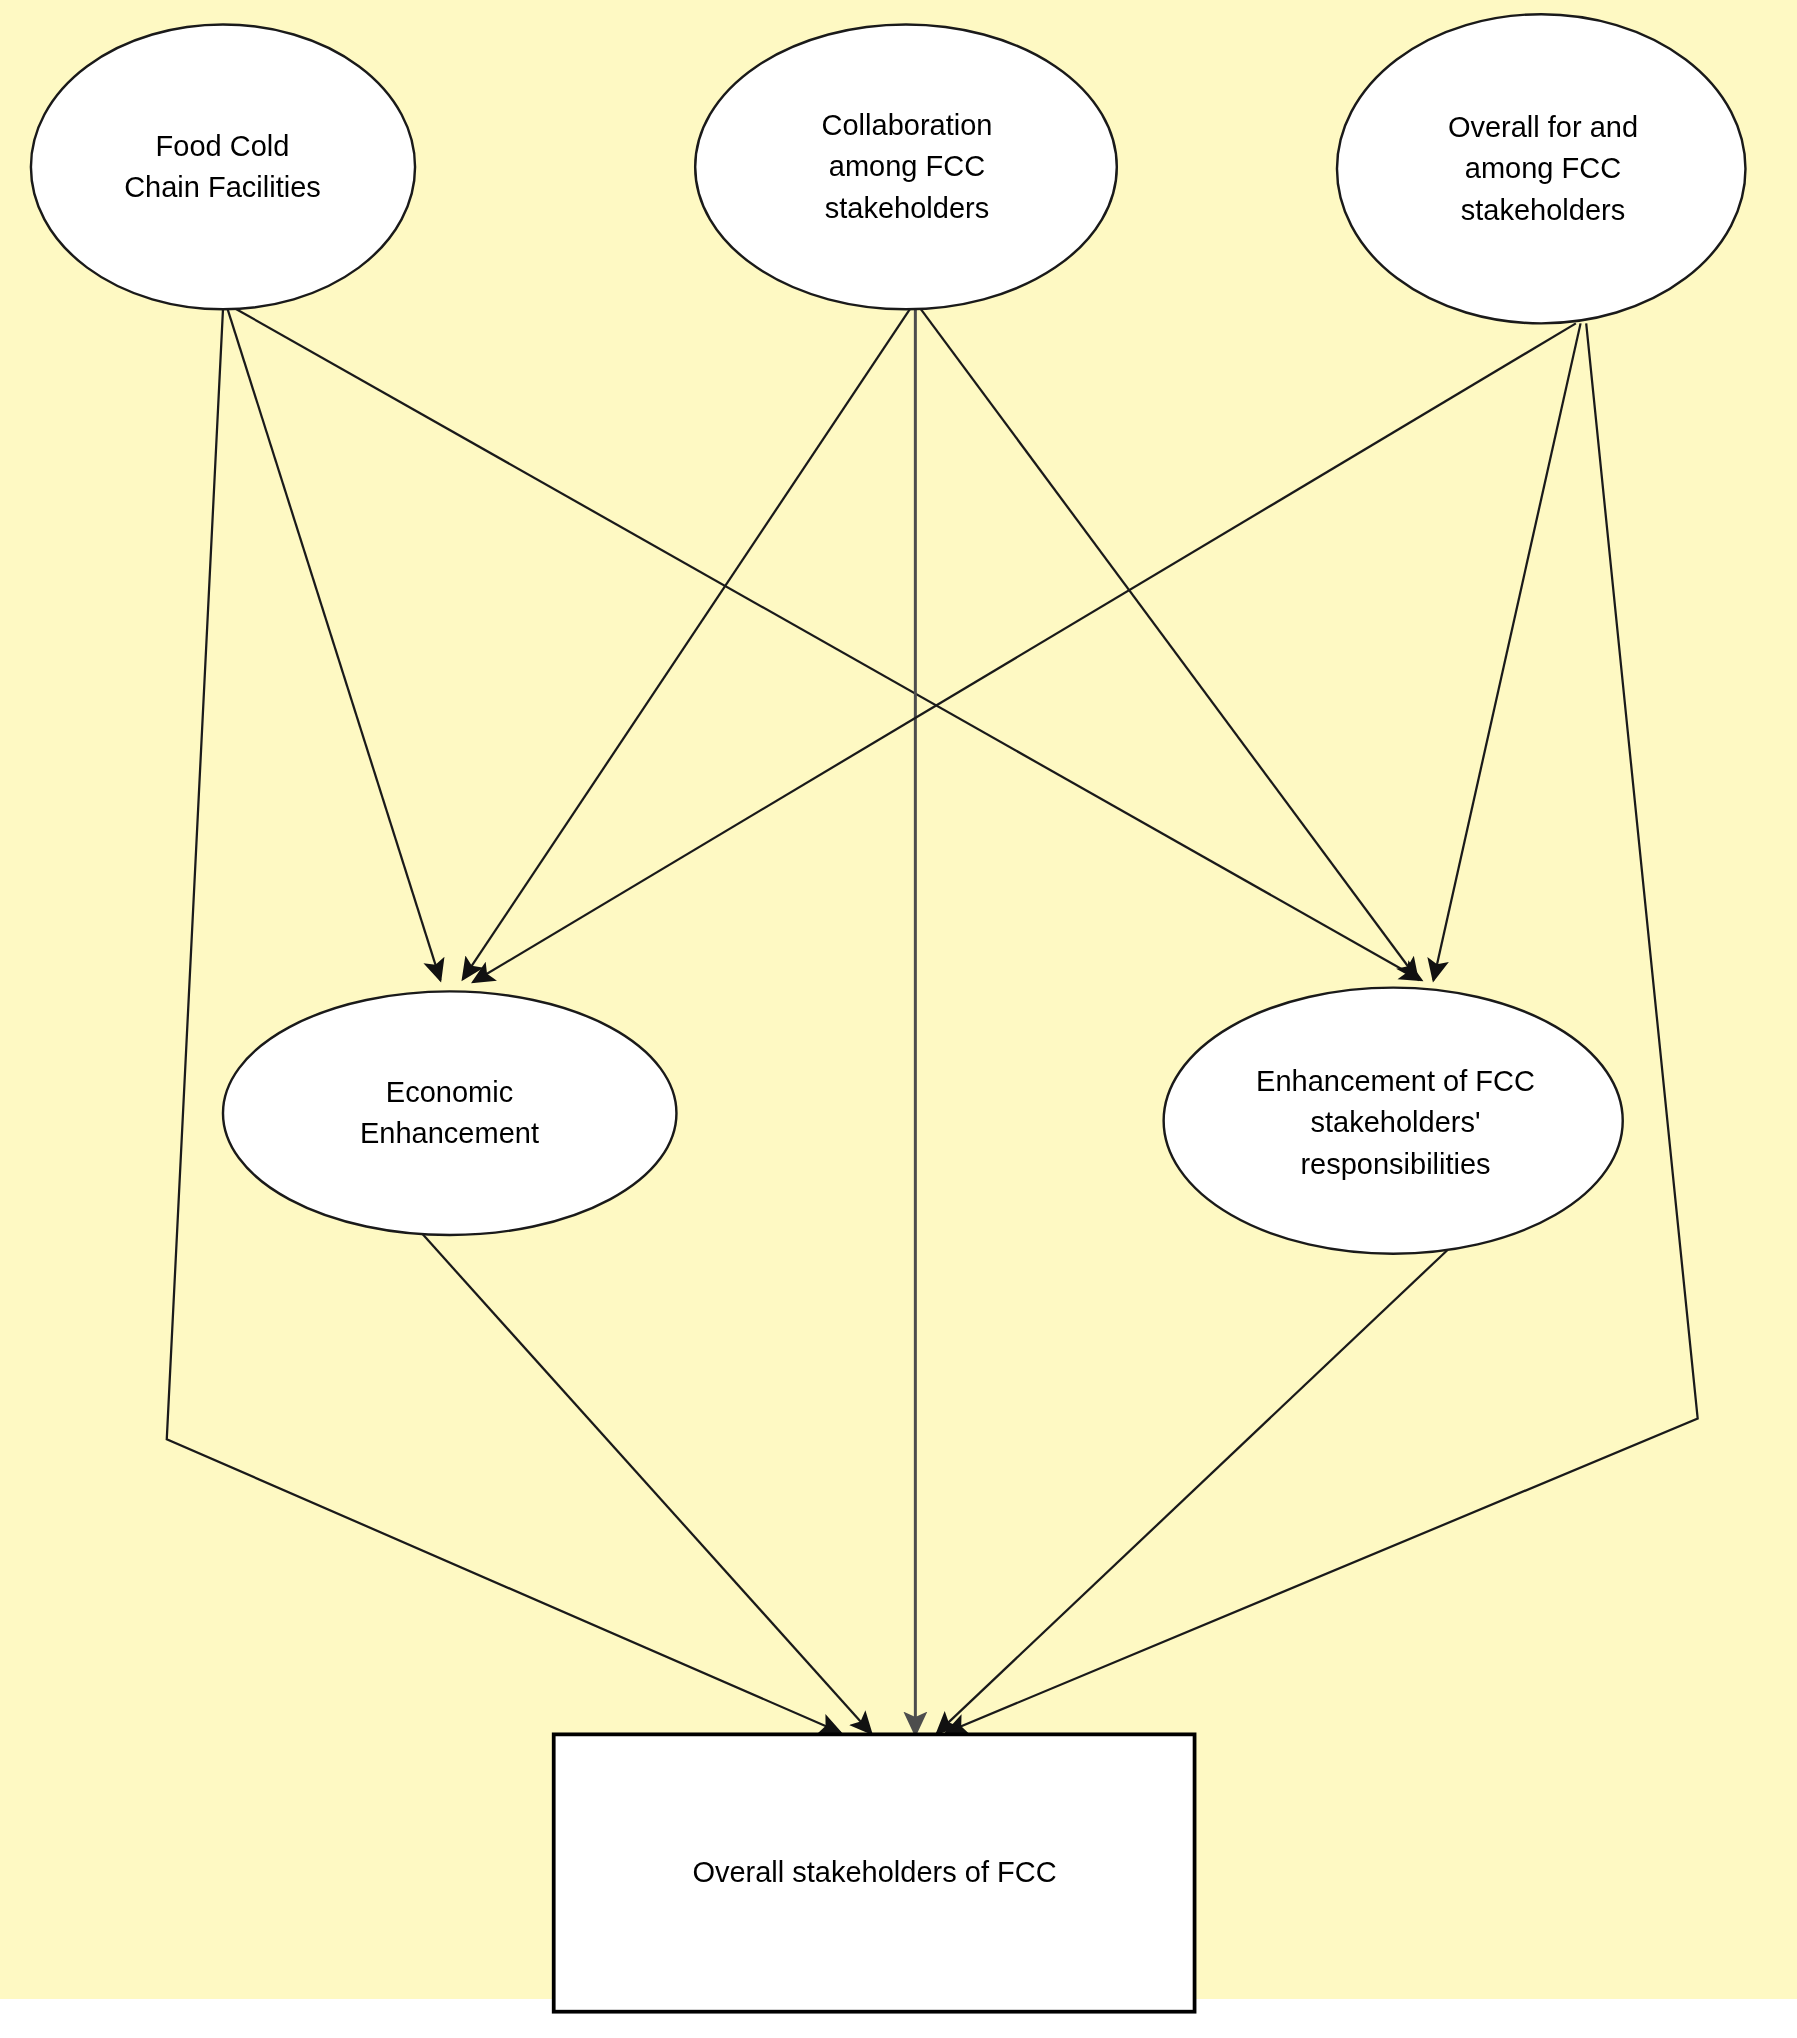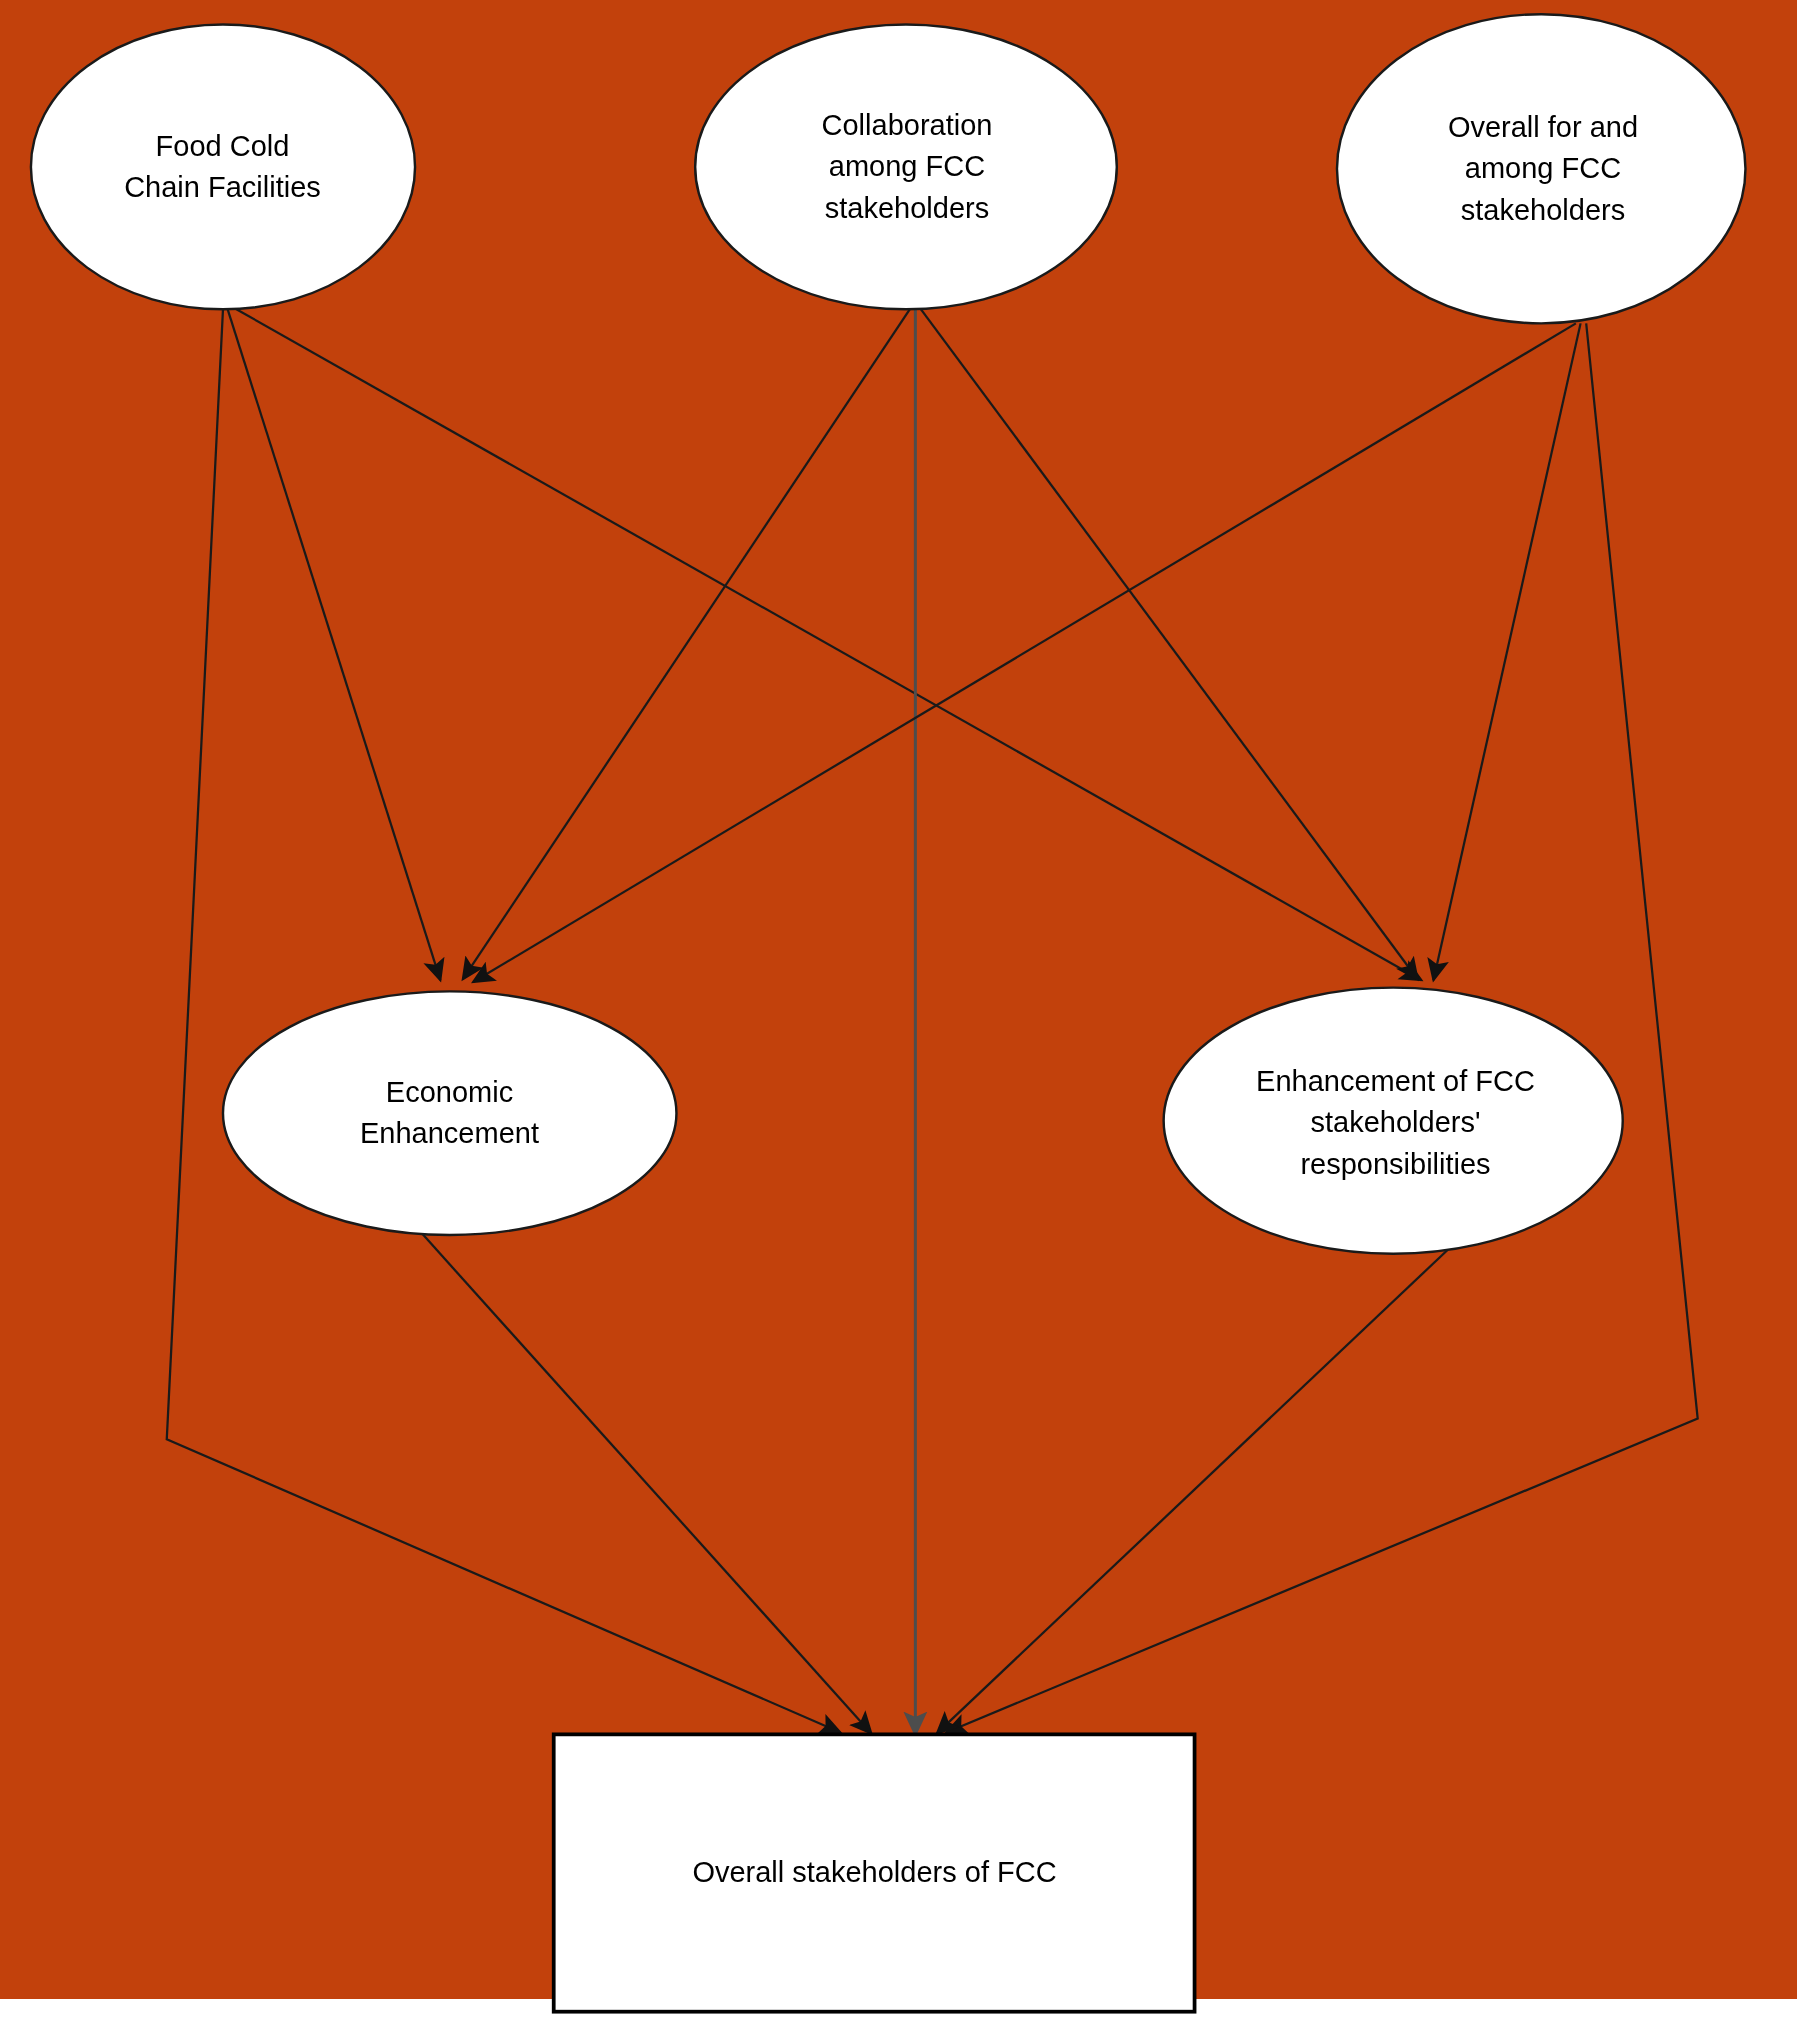--- a/index.html
+++ b/index.html
@@ -10,21 +10,21 @@
   body {
     width: 1797px;
     height: 2039px;
     font-family: "Liberation Sans", sans-serif;
     overflow: hidden;
   }
   #diagram-root {
     position: relative;
     width: 1797px;
     height: 1999px;
-    background: #c2410c;
+    background: #fef9c3;
   }
   svg.canvas {
     position: absolute;
     top: 0; left: 0;
     width: 1797px;
     height: 2039px;
     display: block;
   }
   .node-label {
     position: absolute;

